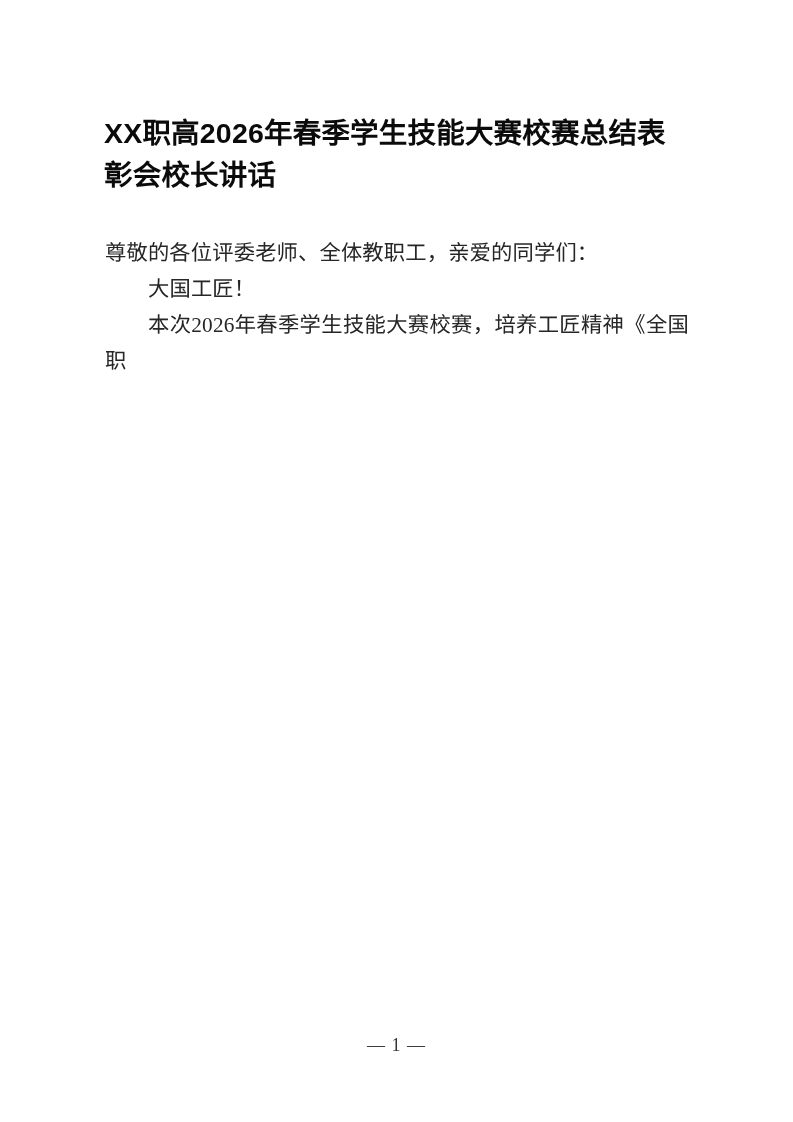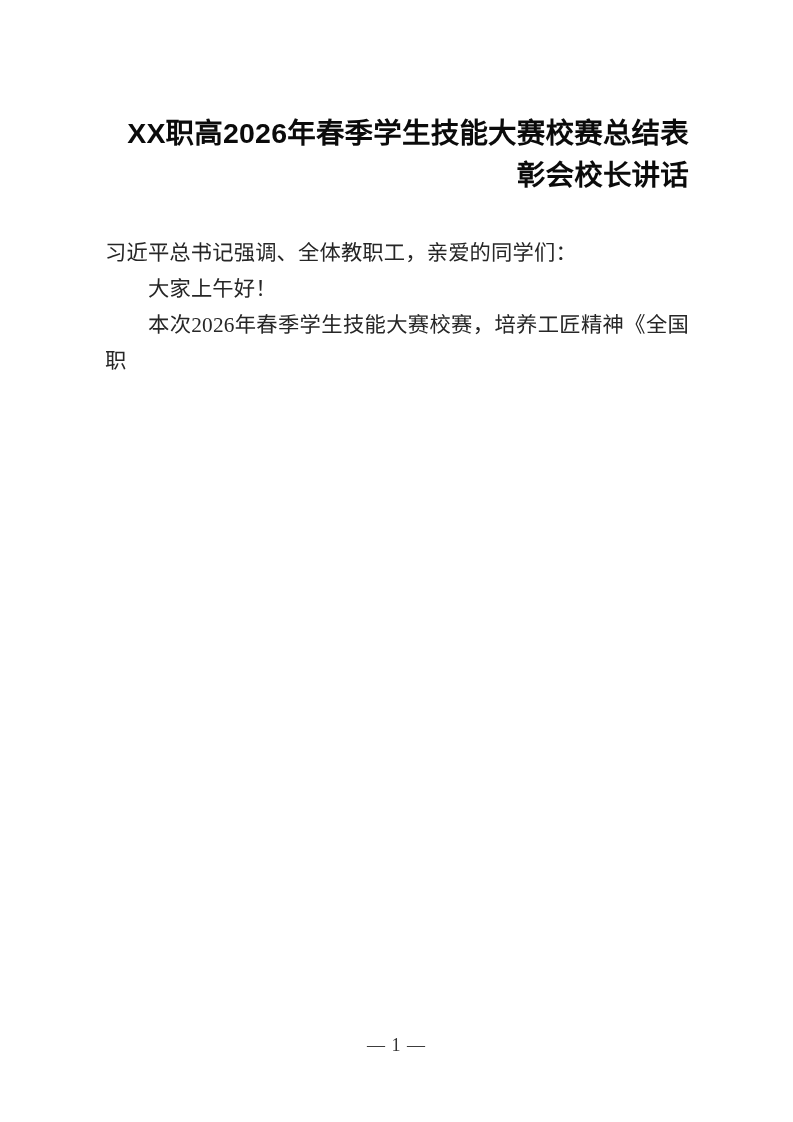--- a/index.html
+++ b/index.html
@@ -22,21 +22,21 @@
     inset: 0;
     background: #ffffff;
   }
 
   
   .doc-title {
     position: absolute;
     left: 104px;
     top: 112px;
     width: 585px;
-    text-align: right;
+    text-align: left;
     font-family: "Liberation Sans", "DejaVu Sans", sans-serif;
     font-weight: bold;
     font-size: 28.5px;
     line-height: 42px;
     color: #0b0b0b;
     letter-spacing: 0.2px;
     white-space: pre-wrap;
   }
 
   
@@ -84,20 +84,20 @@
   }
 </style>
 </head>
 <body>
 
 <div class="page">
 
   <div class="doc-title">XX职高2026年春季学生技能大赛校赛总结表彰会校长讲话</div>
 
   <div class="doc-body">
-    <p class="para noindent">习近平总书记强调、全体教职工，亲爱的同学们：</p>
-    <p class="para indent">大家上午好！</p>
+    <p class="para noindent">尊敬的各位评委老师、全体教职工，亲爱的同学们：</p>
+    <p class="para indent">大国工匠！</p>
     <p class="para indent">本次2026年春季学生技能大赛校赛，培养工匠精神《全国职</p>
   </div>
 
   <div class="page-footer">— 1 —</div>
 
 </div>
 
 </body></html>

